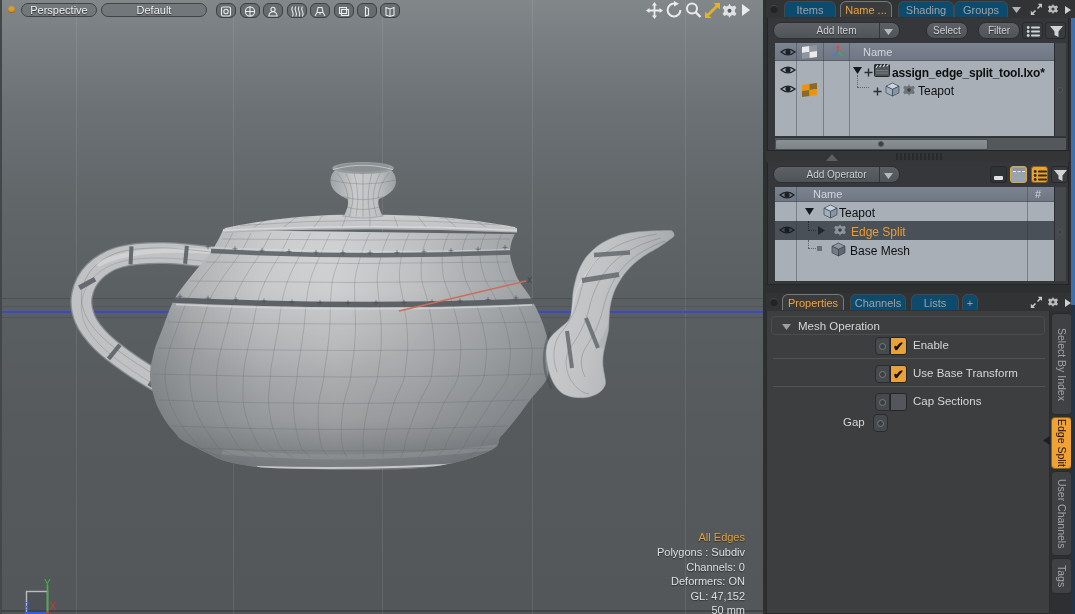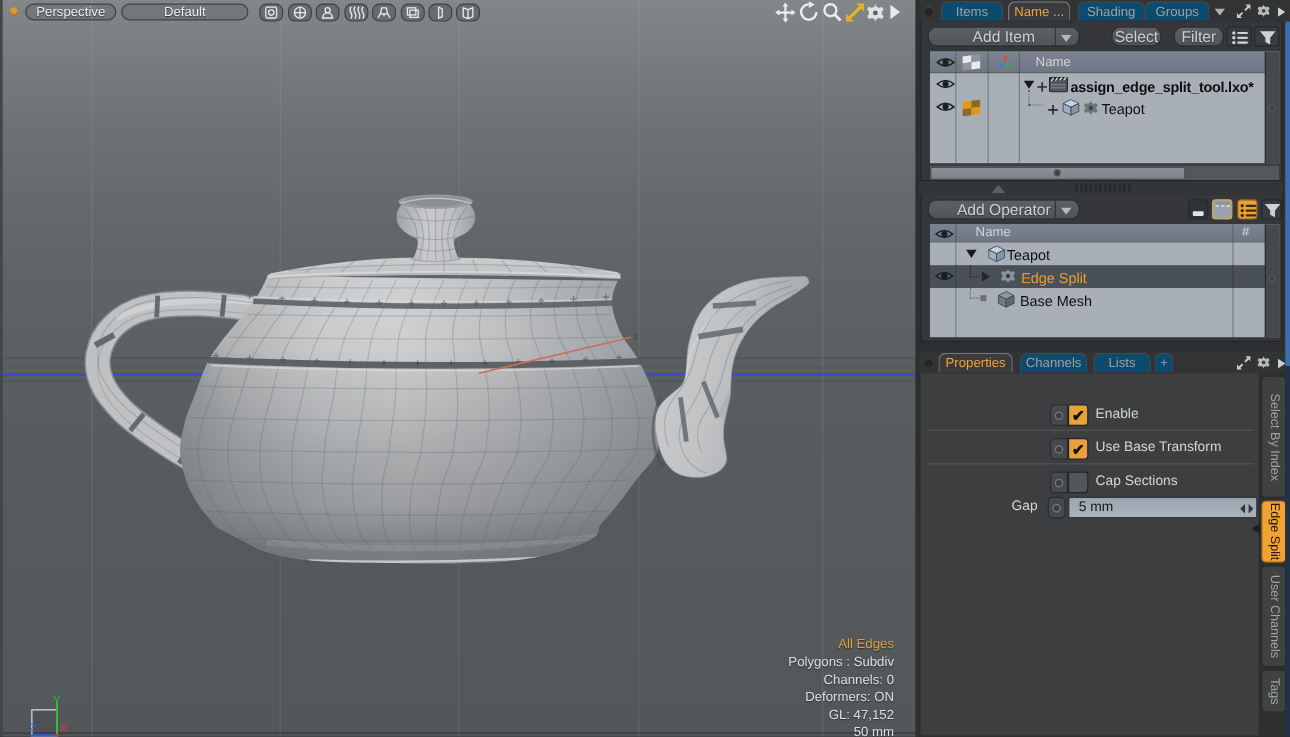--- a/index.html
+++ b/index.html
@@ -20,21 +20,21 @@
 #stats .o{color:#dfa23f}
 
 #rp{position:absolute;left:763px;top:0;width:312px;height:614px;background:#2e2f30}
 .tabbar{position:absolute;left:3px;right:0;height:18px;background:#323335}
 .tab{position:absolute;top:1px;height:16px;font-size:11px;color:#9da1a3;text-align:center;line-height:17px;
  background:#0c4a6e;border:1px solid #46494b;border-bottom:none;border-radius:6px 6px 0 0}
 .tab.active{color:#f1a33a;background:#3a3b3c;border:1px solid #75797b;border-bottom:none;
  border-radius:6px 6px 0 0}
 .sect{position:absolute;left:4px;width:302px;background:#35373a;border:1px solid #232527;border-top:none}
 .btn{position:absolute;height:17px;background:linear-gradient(#5d6165,#4f5458);border:1px solid #2c2f31;
- border-radius:8px;color:#ced2d4;font-size:13px;text-align:center;line-height:15px;
+ border-radius:8px;color:#ced2d4;font-size:10px;text-align:center;line-height:15px;
  text-shadow:0 1px 1px rgba(20,22,24,0.6)}
 .ibtn{position:absolute;height:17px;border:1px solid #26282a;border-radius:3px;background:#393c3e}
 .lista{position:absolute;background:#a8afb7}
 .hdr{position:absolute;background:linear-gradient(#7b8490,#6e7783);color:#d2d6da;font-size:11px}
 .colsep{position:absolute;width:1px;background:rgba(60,66,74,0.45)}
 .rowtxt{position:absolute;font-size:12px;color:#0e0f10;white-space:nowrap}
 .vscroll{position:absolute;background:#46494b;border-left:1px solid #2a2c2d}
 .dimple{position:absolute;width:6px;height:6px;border-radius:50%;background:#3e4143;border:1px solid #55585a}
 .divider{position:absolute;left:3px;width:303px;background:#343536}
 
@@ -530,47 +530,46 @@
         </svg>
         <svg class="abs" style="left:281px;top:3px" width="12" height="12" viewBox="0 0 14 14">
  <path d="M7,1 L7.9,2.9 a4.2,4.2 0 0 1 1.6,0.7 L11.5,2.8 L12.9,4.9 L11.6,6.2 a4.2,4.2 0 0 1 0,1.6 L12.9,9.1 L11.5,11.2 L9.5,10.4 a4.2,4.2 0 0 1 -1.6,0.7 L7,13 L6.1,11.1 a4.2,4.2 0 0 1 -1.6,-0.7 L2.5,11.2 L1.1,9.1 L2.4,7.8 a4.2,4.2 0 0 1 0,-1.6 L1.1,4.9 L2.5,2.8 L4.5,3.6 a4.2,4.2 0 0 1 1.6,-0.7 Z" fill="#b9bcbe"></path>
  <circle cx="7" cy="7" r="1.8" fill="#3e4041"></circle>
         </svg>
         <svg class="abs" style="left:299px;top:6px" width="6" height="8" viewBox="0 0 6 8">
           <path d="M0,0 V8 L6,4.0 Z" fill="#cfd2d4"></path>
         </svg>
       </div>
       <div class="abs" style="left:3px;top:311px;width:284px;height:303px;background:#3d3e3f;border:1px solid #2a2b2c;border-top:none">
+        <div class="abs" style="left:4px;top:5px;width:274px;height:19px;border:1px solid #4b4e50;border-radius:4px">
+          <svg class="abs" style="left:10px;top:7px" width="9" height="6" viewBox="0 0 9 6">
+            <path d="M0,0 H9 L4.5,6 Z" fill="#9ba0a2"></path>
+          </svg>
+          <div class="lbl" style="left:26px;top:2.5px">Mesh Operation</div>
+        </div>
         <div class="togL" style="left:108px;top:26px">
           <i></i>
         </div>
         <div class="togR" style="left:123px;top:26px;background:#e9a23b">✔</div>
         <div class="lbl" style="left:146px;top:28px">Enable</div>
         <div class="hr" style="left:6px;top:47px;width:272px"></div>
         <div class="togL" style="left:108px;top:54px">
           <i></i>
         </div>
         <div class="togR" style="left:123px;top:54px;background:#e9a23b">✔</div>
         <div class="lbl" style="left:146px;top:56px">Use Base Transform</div>
         <div class="hr" style="left:6px;top:75px;width:272px"></div>
         <div class="togL" style="left:108px;top:82px">
           <i></i>
         </div>
         <div class="togR" style="left:123px;top:82px;background:#53575b"></div>
         <div class="lbl" style="left:146px;top:84px">Cap Sections</div>
         <div class="lbl" style="left:76px;top:105px">Gap</div>
         <div class="togL" style="left:106px;top:103px;border-radius:4px">
           <i></i>
-        </div>
-        <div class="abs" style="left:123px;top:103px;width:158px;height:18px;background:linear-gradient(#9ba5af,#a9b3bd);border:1px solid #30343a;border-radius:2px">
-          <div class="abs" style="left:8px;top:2px;font-size:11.5px;color:#14161a">5 mm</div>
-          <svg class="abs" style="right:2px;top:3.5px" width="12" height="10" viewBox="0 0 12 10">
-            <path d="M4.5,1 V9 L0.5,5 Z" fill="#2e3338"></path>
-            <path d="M7.5,1 V9 L11.5,5 Z" fill="#2e3338"></path>
-          </svg>
         </div>
       </div>
       <div class="abs" style="left:287px;top:311px;width:25px;height:303px;background:#2e2f30"></div>
       <div class="vtab" style="left:288px;top:313px;height:102px"><span>Select By Index</span></div>
       <div class="vtab" style="left:288px;top:417px;height:52px;background:#f0a232;border-color:#8a5f16;color:#211605"><span>Edge Split</span></div>
       <div class="vtab" style="left:288px;top:471px;height:85px"><span>User Channels</span></div>
       <div class="vtab" style="left:288px;top:558px;height:36px"><span>Tags</span></div>
       <svg class="abs" style="left:280px;top:436px" width="7" height="9" viewBox="0 0 7 9">
         <path d="M7,0 V9 L0,4.5 Z" fill="#1d1e1f"></path>
       </svg>

